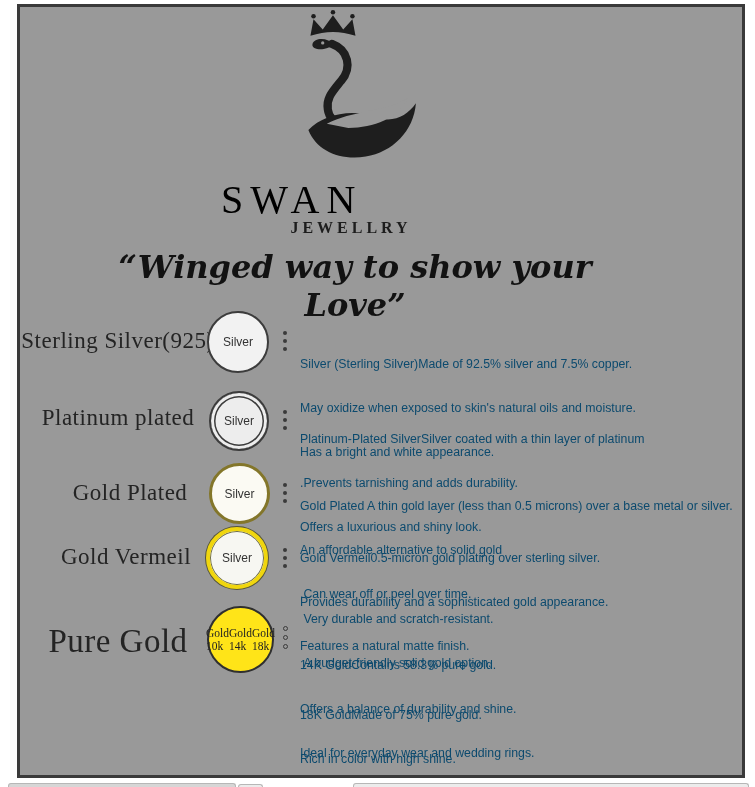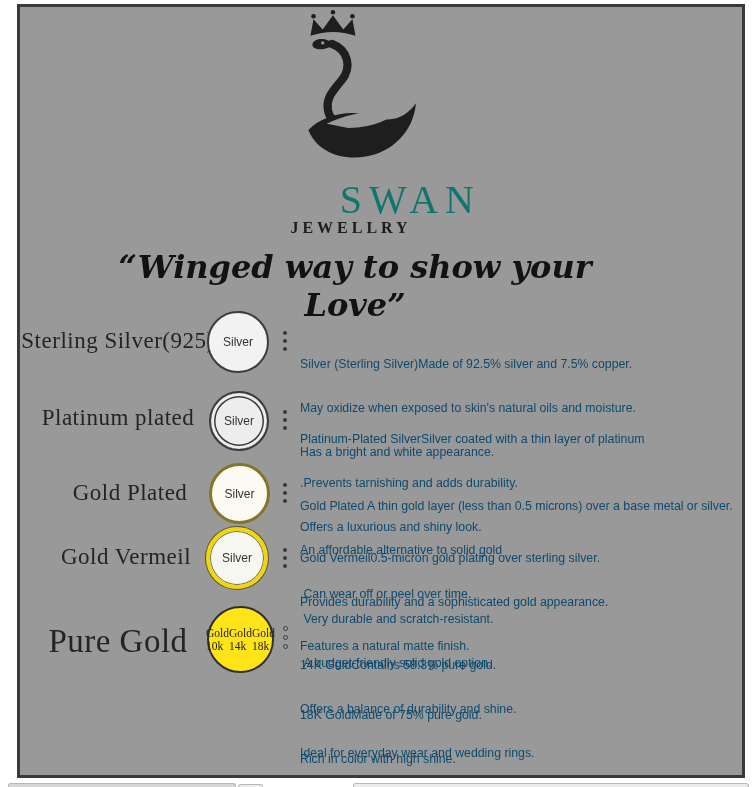--- a/index.html
+++ b/index.html
@@ -6,23 +6,23 @@
   .canvas {
     position:relative; width:755px; height:787px; background:#ffffff;
     overflow:hidden; font-family:"Liberation Sans", sans-serif;
   }
   .panel {
     position:absolute; left:17px; top:4px; width:728px; height:774px;
     background:#999999; border:3px solid #3a3a3a; box-sizing:border-box;
   }
   .logo { position:absolute; left:292px; top:8px; width:128px; height:164px; }
   .brand {
-    position:absolute; left:221px; top:176px; width:260px; text-align:right;
+    position:absolute; left:221px; top:176px; width:260px; text-align:left;
     font-family:"Liberation Serif", serif; font-size:40px; letter-spacing:7px;
-    color:#0f766e; font-weight:500;
+    color:#000000; font-weight:500;
   }
   .brand-sub {
     position:absolute; left:221px; top:219px; width:260px; text-align:center;
     font-family:"Liberation Serif", serif; font-size:16px; font-weight:bold;
     letter-spacing:4px; color:#1d1d1d;
   }
   .tagline {
     position:absolute; left:110px; top:248px; width:490px; text-align:center;
     font-family:"DejaVu Serif", serif; font-style:italic; font-weight:600;
     font-size:32px; color:#121212;

